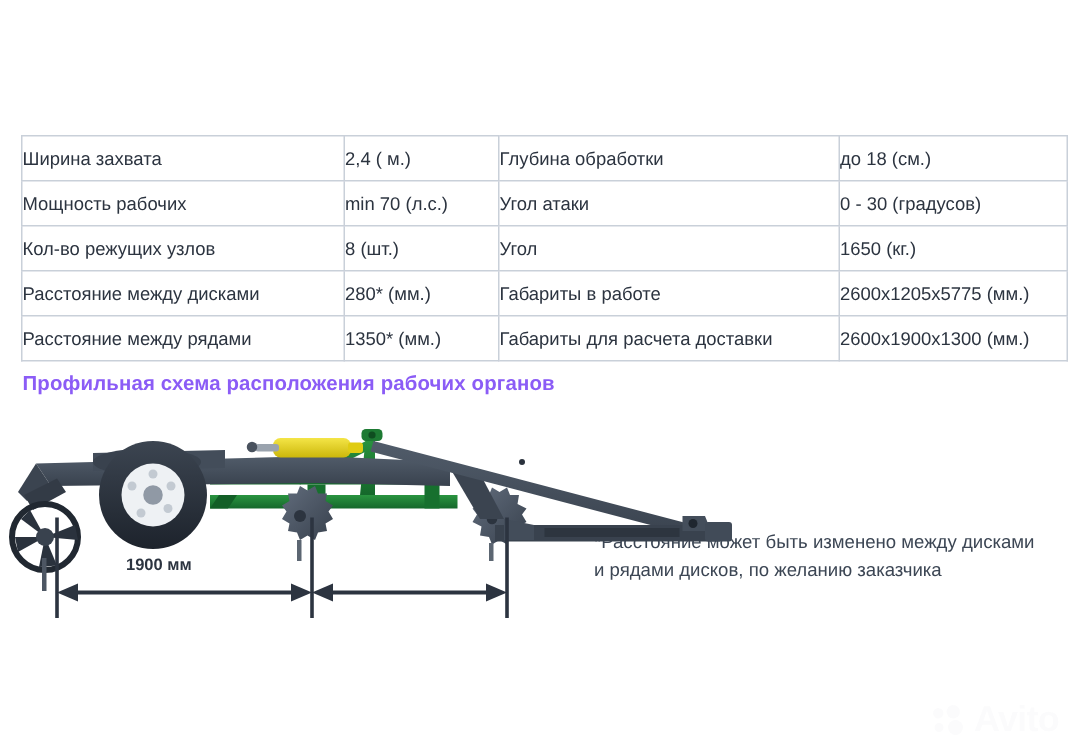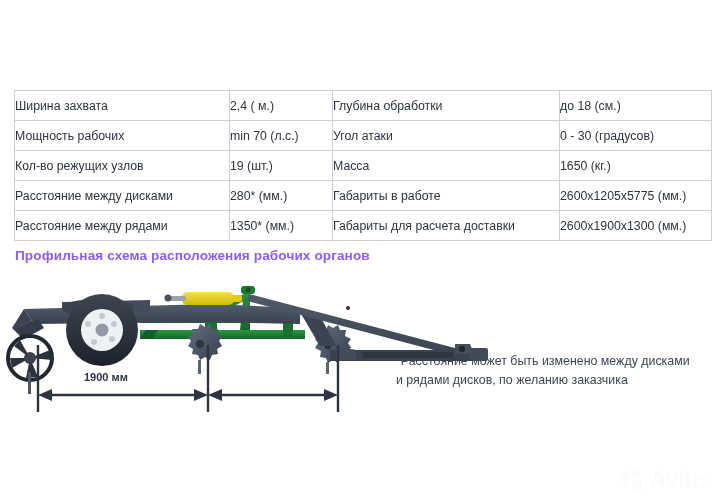--- a/index.html
+++ b/index.html
@@ -112,22 +112,22 @@
         <td class="c-value-r">до 18 (см.)</td>
       </tr>
       <tr>
         <td class="c-label-l">Мощность рабочих</td>
         <td class="c-value-l">min 70 (л.с.)</td>
         <td class="c-label-r">Угол атаки</td>
         <td class="c-value-r">0 - 30 (градусов)</td>
       </tr>
       <tr>
         <td class="c-label-l">Кол-во режущих узлов</td>
-        <td class="c-value-l">19 (шт.)</td>
-        <td class="c-label-r">Масса</td>
+        <td class="c-value-l">8 (шт.)</td>
+        <td class="c-label-r">Угол</td>
         <td class="c-value-r">1650 (кг.)</td>
       </tr>
       <tr>
         <td class="c-label-l">Расстояние между дисками</td>
         <td class="c-value-l">280* (мм.)</td>
         <td class="c-label-r">Габариты в работе</td>
         <td class="c-value-r">2600х1205х5775 (мм.)</td>
       </tr>
       <tr>
         <td class="c-label-l">Расстояние между рядами</td>

